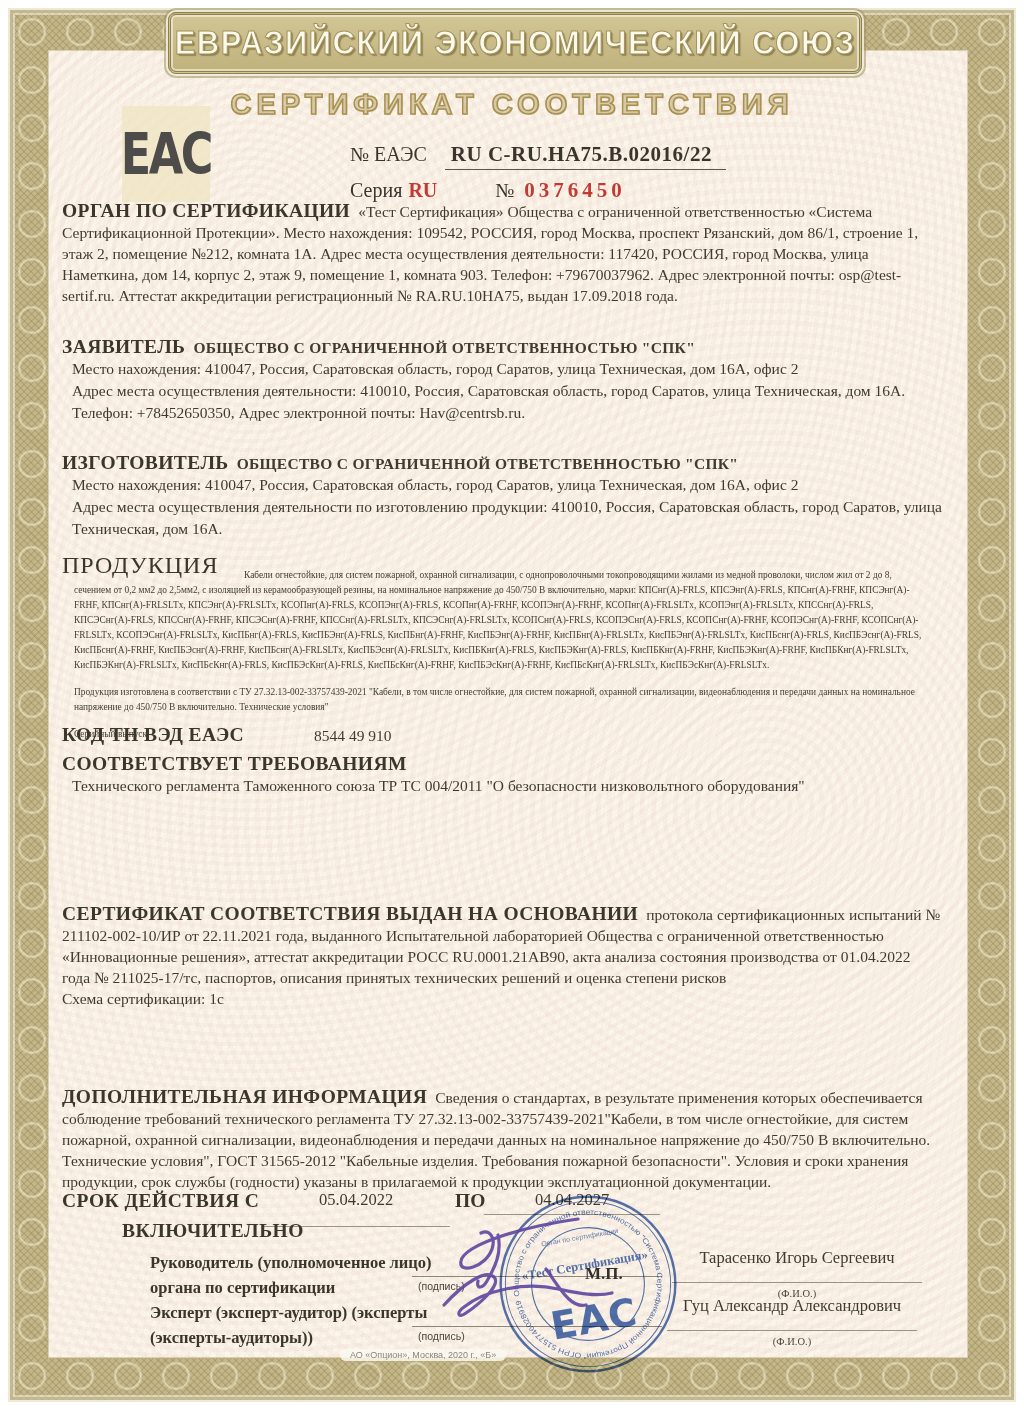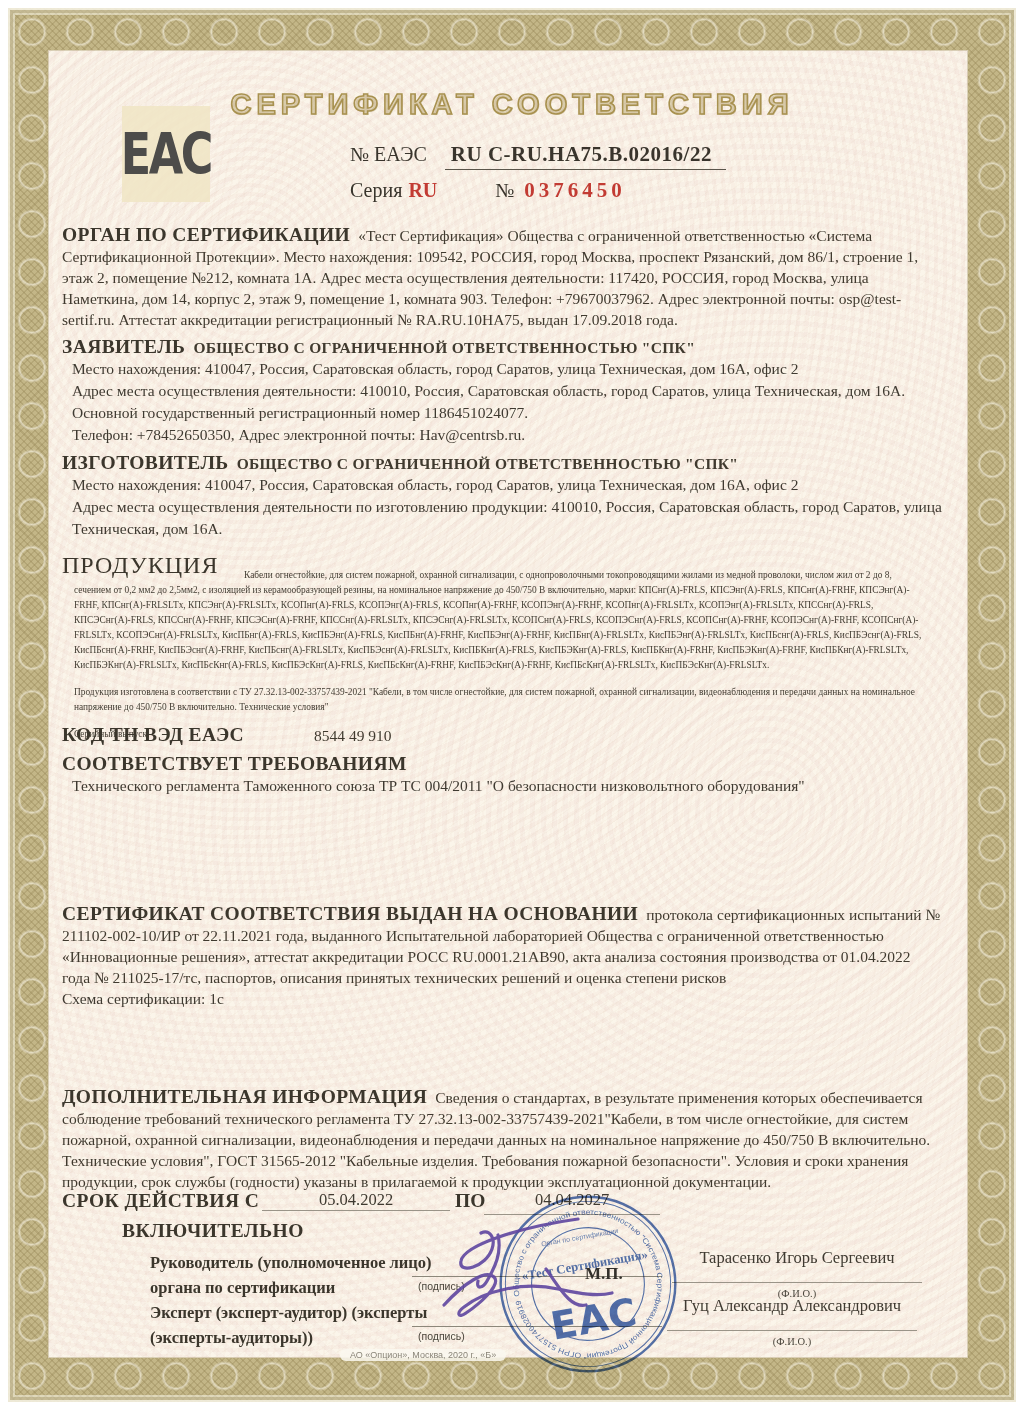--- a/index.html
+++ b/index.html
@@ -60,21 +60,21 @@
   .line{margin:0;font-size:15.5px;line-height:22px;}
   
   .prod-head{position:absolute;left:0;top:-4px;font-weight:normal;font-size:24px;letter-spacing:1px;color:#3b362c;z-index:2;}
   .prod-text{font-size:9.4px;line-height:15px;color:#423d33;margin:12px;}
   .prod-first{text-indent:170px;}
   .code-val{margin-left:62px;font-size:15.5px;}
   
   .validity{height:64px;}
   .v-label{position:absolute;left:0;top:0;font-weight:bold;font-size:19.5px;letter-spacing:.5px;color:#3b362c;}
   .v-date1{position:absolute;left:200px;top:0;width:188px;text-align:center;font-size:16.5px;
-    border-bottom:1px solid #9a9488;padding-bottom:0;}
+    border-bottom:1px solid #9a9488;padding-bottom:16px;}
   .v-po{position:absolute;left:393px;top:0;font-weight:bold;font-size:19.5px;color:#3b362c;}
   .v-date2{position:absolute;left:422px;top:0;width:176px;text-align:center;font-size:16.5px;
     border-bottom:1px solid #9a9488;padding-bottom:4px;}
   .v-incl{position:absolute;left:16px;top:30px;font-weight:bold;font-size:19.5px;letter-spacing:.5px;color:#3b362c;margin-left:44px;}
   
   .sig-label{position:absolute;font-weight:bold;font-size:16.5px;line-height:25px;color:#3b362c;width:290px;}
   .sig-line{position:absolute;border-bottom:1px solid #8c877a;width:250px;height:0;}
   .small-cap{position:absolute;font-size:10.5px;color:#4a463c;font-family:"Liberation Sans","DejaVu Sans",sans-serif;}
   .name-block{position:absolute;width:250px;text-align:center;}
   .name-block .nm{font-size:16.5px;border-bottom:1px solid #9a9488;padding-bottom:14px;display:block;}
@@ -89,43 +89,45 @@
   .imprint{position:absolute;left:340px;top:1349px;z-index:3;font-family:"Liberation Sans","DejaVu Sans",sans-serif;
     font-size:9px;color:#8a8578;background:rgba(250,248,240,.85);border-radius:6px;padding:1px 10px;}
 </style>
 </head>
 <body>
 
 <div class="page">
   <div class="frame"></div>
   <div class="interior"></div>
 
+  <div class="banner">
+    <span class="banner-text">ЕВРАЗИЙСКИЙ ЭКОНОМИЧЕСКИЙ СОЮЗ</span>
+  </div>
 
   <div class="eac-box">
     <span>ЕАС</span>
   </div>
 
   <div class="doc-title">СЕРТИФИКАТ СООТВЕТСТВИЯ</div>
 
   <div class="num-row">
     <span class="num-label">№ ЕАЭС</span><span class="num-value">RU C-RU.HA75.B.02016/22</span>
   </div>
   <div class="series-row">
     <span>Серия</span><span class="series-ru red">RU</span><span class="series-no">№</span><span class="blank-num red">0376450</span>
   </div>
 
-  <div class="sec" style="top:224px">
+  <div class="sec" style="top:200px">
     <p class="para"><span class="h1run">ОРГАН ПО СЕРТИФИКАЦИИ</span><span>«Тест Сертификация» Общества с ограниченной ответственностью «Система Сертификационной Протекции». Место нахождения: 109542, РОССИЯ, город Москва, проспект Рязанский, дом 86/1, строение 1, этаж 2, помещение №212, комната 1А. Адрес места осуществления деятельности: 117420, РОССИЯ, город Москва, улица Наметкина, дом 14, корпус 2, этаж 9, помещение 1, комната 903. Телефон: +79670037962. Адрес электронной почты: osp@test-sertif.ru. Аттестат аккредитации регистрационный № RA.RU.10НА75, выдан 17.09.2018 года.</span></p>
   </div>
 
   <div class="sec" style="top:336px">
     <p class="para"><span class="h1run">ЗАЯВИТЕЛЬ</span><span class="caps-name">ОБЩЕСТВО С ОГРАНИЧЕННОЙ ОТВЕТСТВЕННОСТЬЮ "СПК"</span></p>
     <p class="line ind">Место нахождения: 410047, Россия, Саратовская область, город Саратов, улица Техническая, дом 16А, офис 2</p>
     <p class="line ind">Адрес места осуществления деятельности: 410010, Россия, Саратовская область, город Саратов, улица Техническая, дом 16А.</p>
-    <p class="line ind">Основной государственный регистрационный номер 1186451024077.</p>
     <p class="line ind">Телефон: +78452650350, Адрес электронной почты: Hav@centrsb.ru.</p>
   </div>
 
   <div class="sec" style="top:452px">
     <p class="para"><span class="h1run">ИЗГОТОВИТЕЛЬ</span><span class="caps-name">ОБЩЕСТВО С ОГРАНИЧЕННОЙ ОТВЕТСТВЕННОСТЬЮ "СПК"</span></p>
     <p class="line ind">Место нахождения: 410047, Россия, Саратовская область, город Саратов, улица Техническая, дом 16А, офис 2</p>
     <p class="line ind">Адрес места осуществления деятельности по изготовлению продукции: 410010, Россия, Саратовская область, город Саратов, улица Техническая, дом 16А.</p>
   </div>
 
   <div class="sec" style="top:556px">

